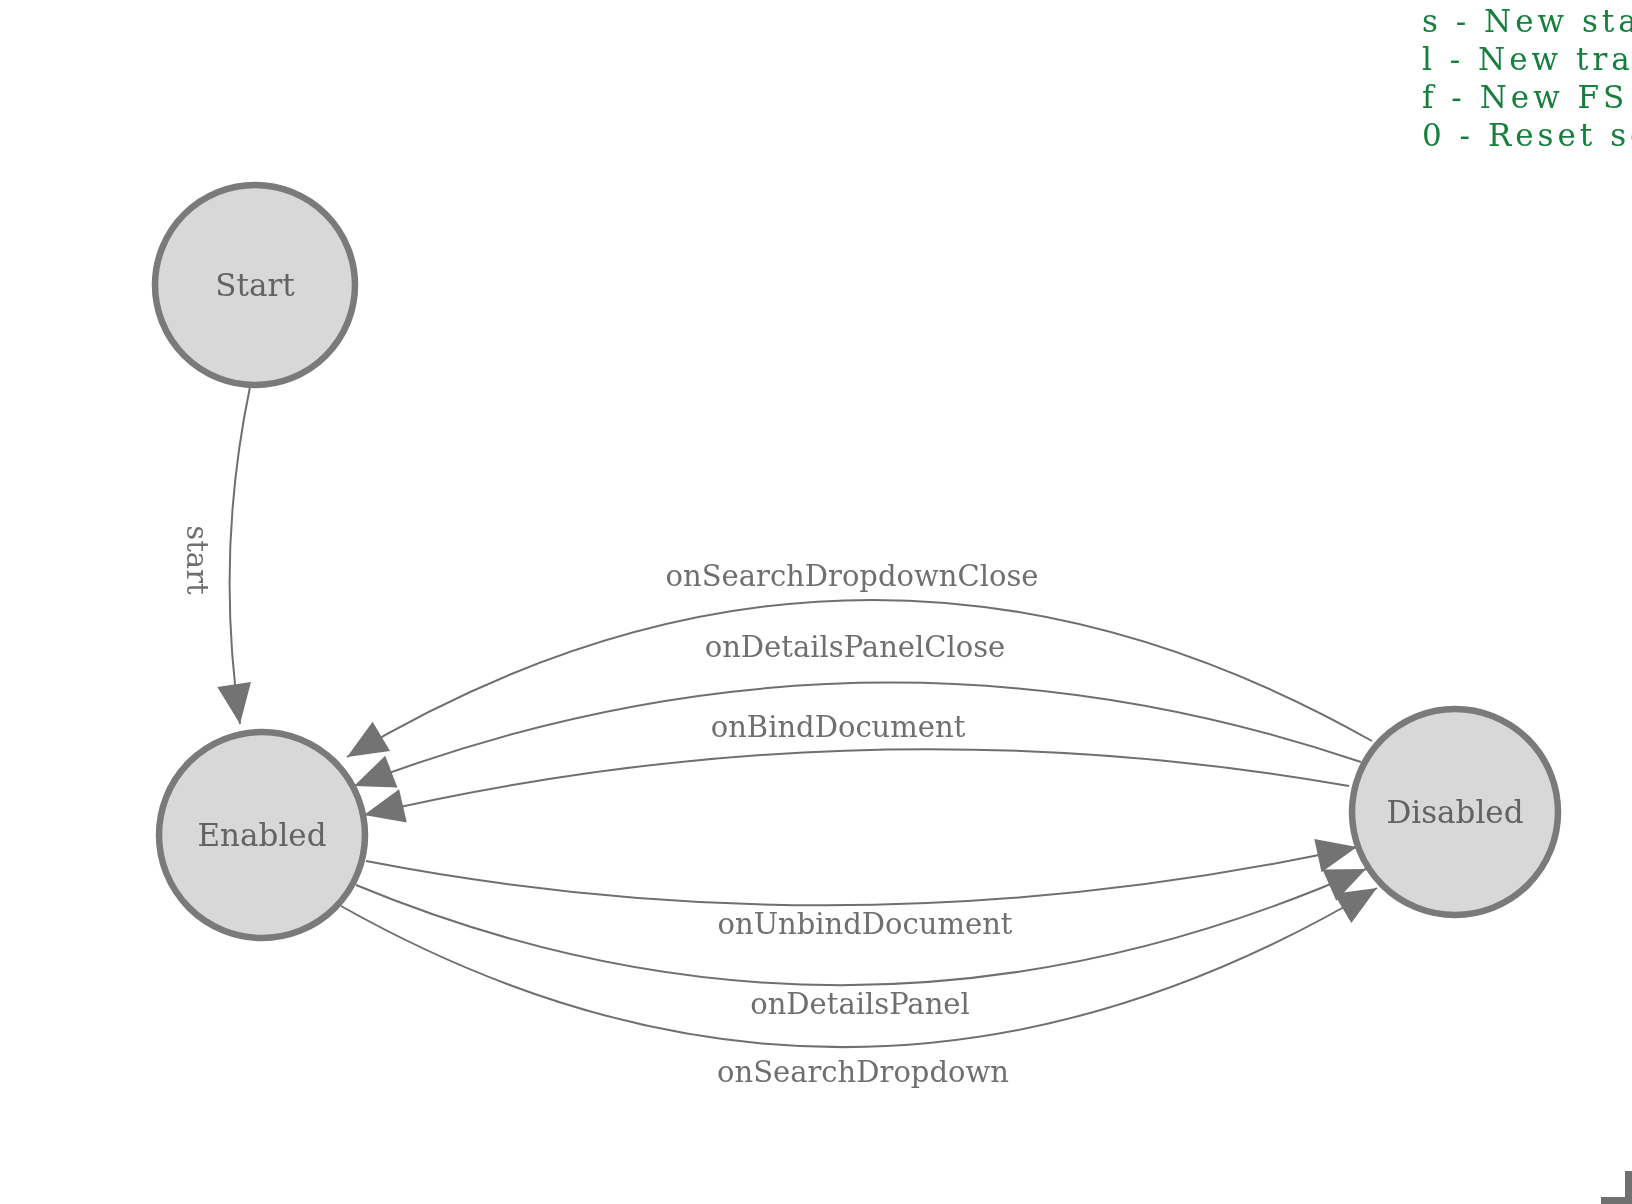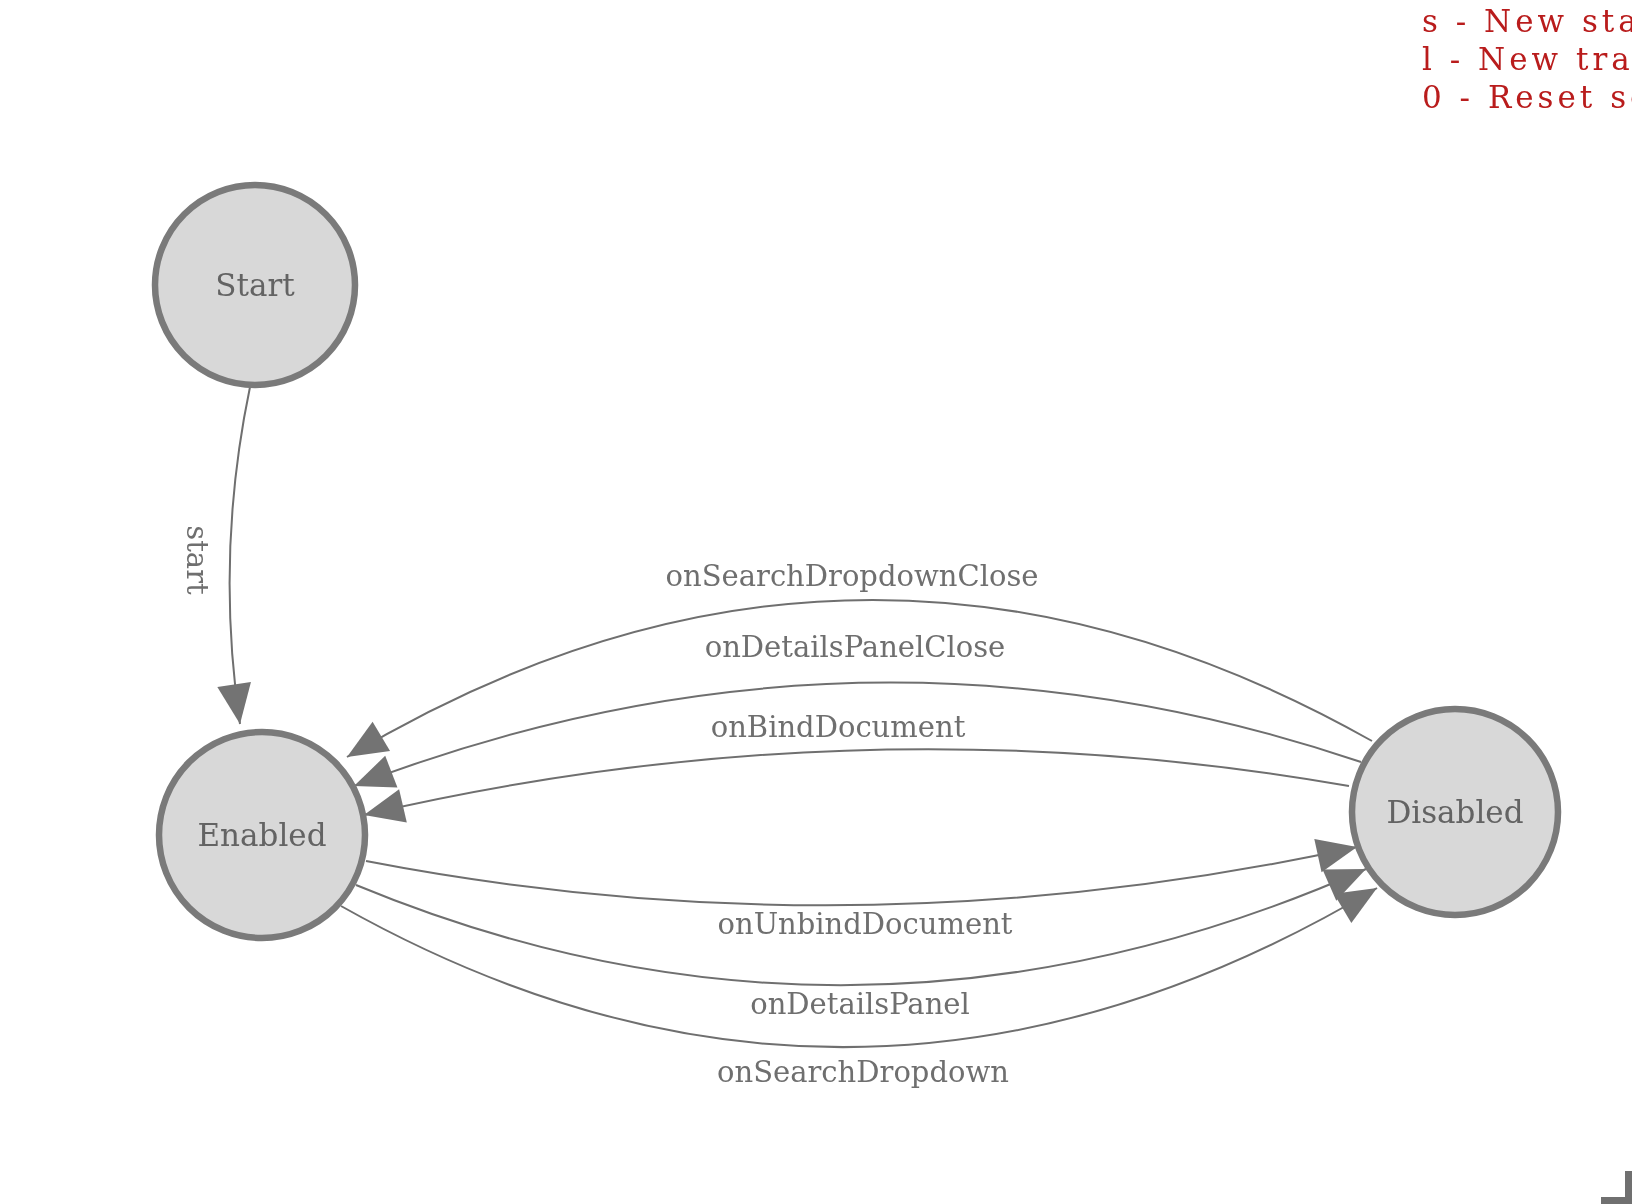--- a/index.html
+++ b/index.html
@@ -26,21 +26,21 @@
   .legend{
     position:absolute;
     left:1422px;top:2px;
     width:210px;
     overflow:hidden;
     white-space:nowrap;
     font-family:"DejaVu Serif", serif;
     font-size:31px;
     letter-spacing:4px;
     line-height:38px;
-    color:#b91c1c;
+    color:#15803d;
   }
   .corner-mark{fill:none;stroke:#707070;stroke-width:7px;}
 </style>
 </head>
 <body>
 
 <div class="page">
 
   <svg id="fsm-svg" width="1632" height="1204" viewBox="0 0 1632 1204">
     <defs>
@@ -91,16 +91,17 @@
           <circle class="node-circle" cx="1455" cy="812" r="103"></circle>
           <text class="node-label" x="1455" y="812">Disabled</text>
         </g>
       </g>
     <path class="corner-mark" id="corner-mark" d="M 1601,1200.5 L 1628.5,1200.5 L 1628.5,1171"></path>
   </svg>
 
   <div class="legend">
     <div>s - New sta</div>
     <div>l - New tran</div>
+    <div>f - New FS</div>
     <div>0 - Reset sc</div>
   </div>
 
 </div>
 
 </body></html>

